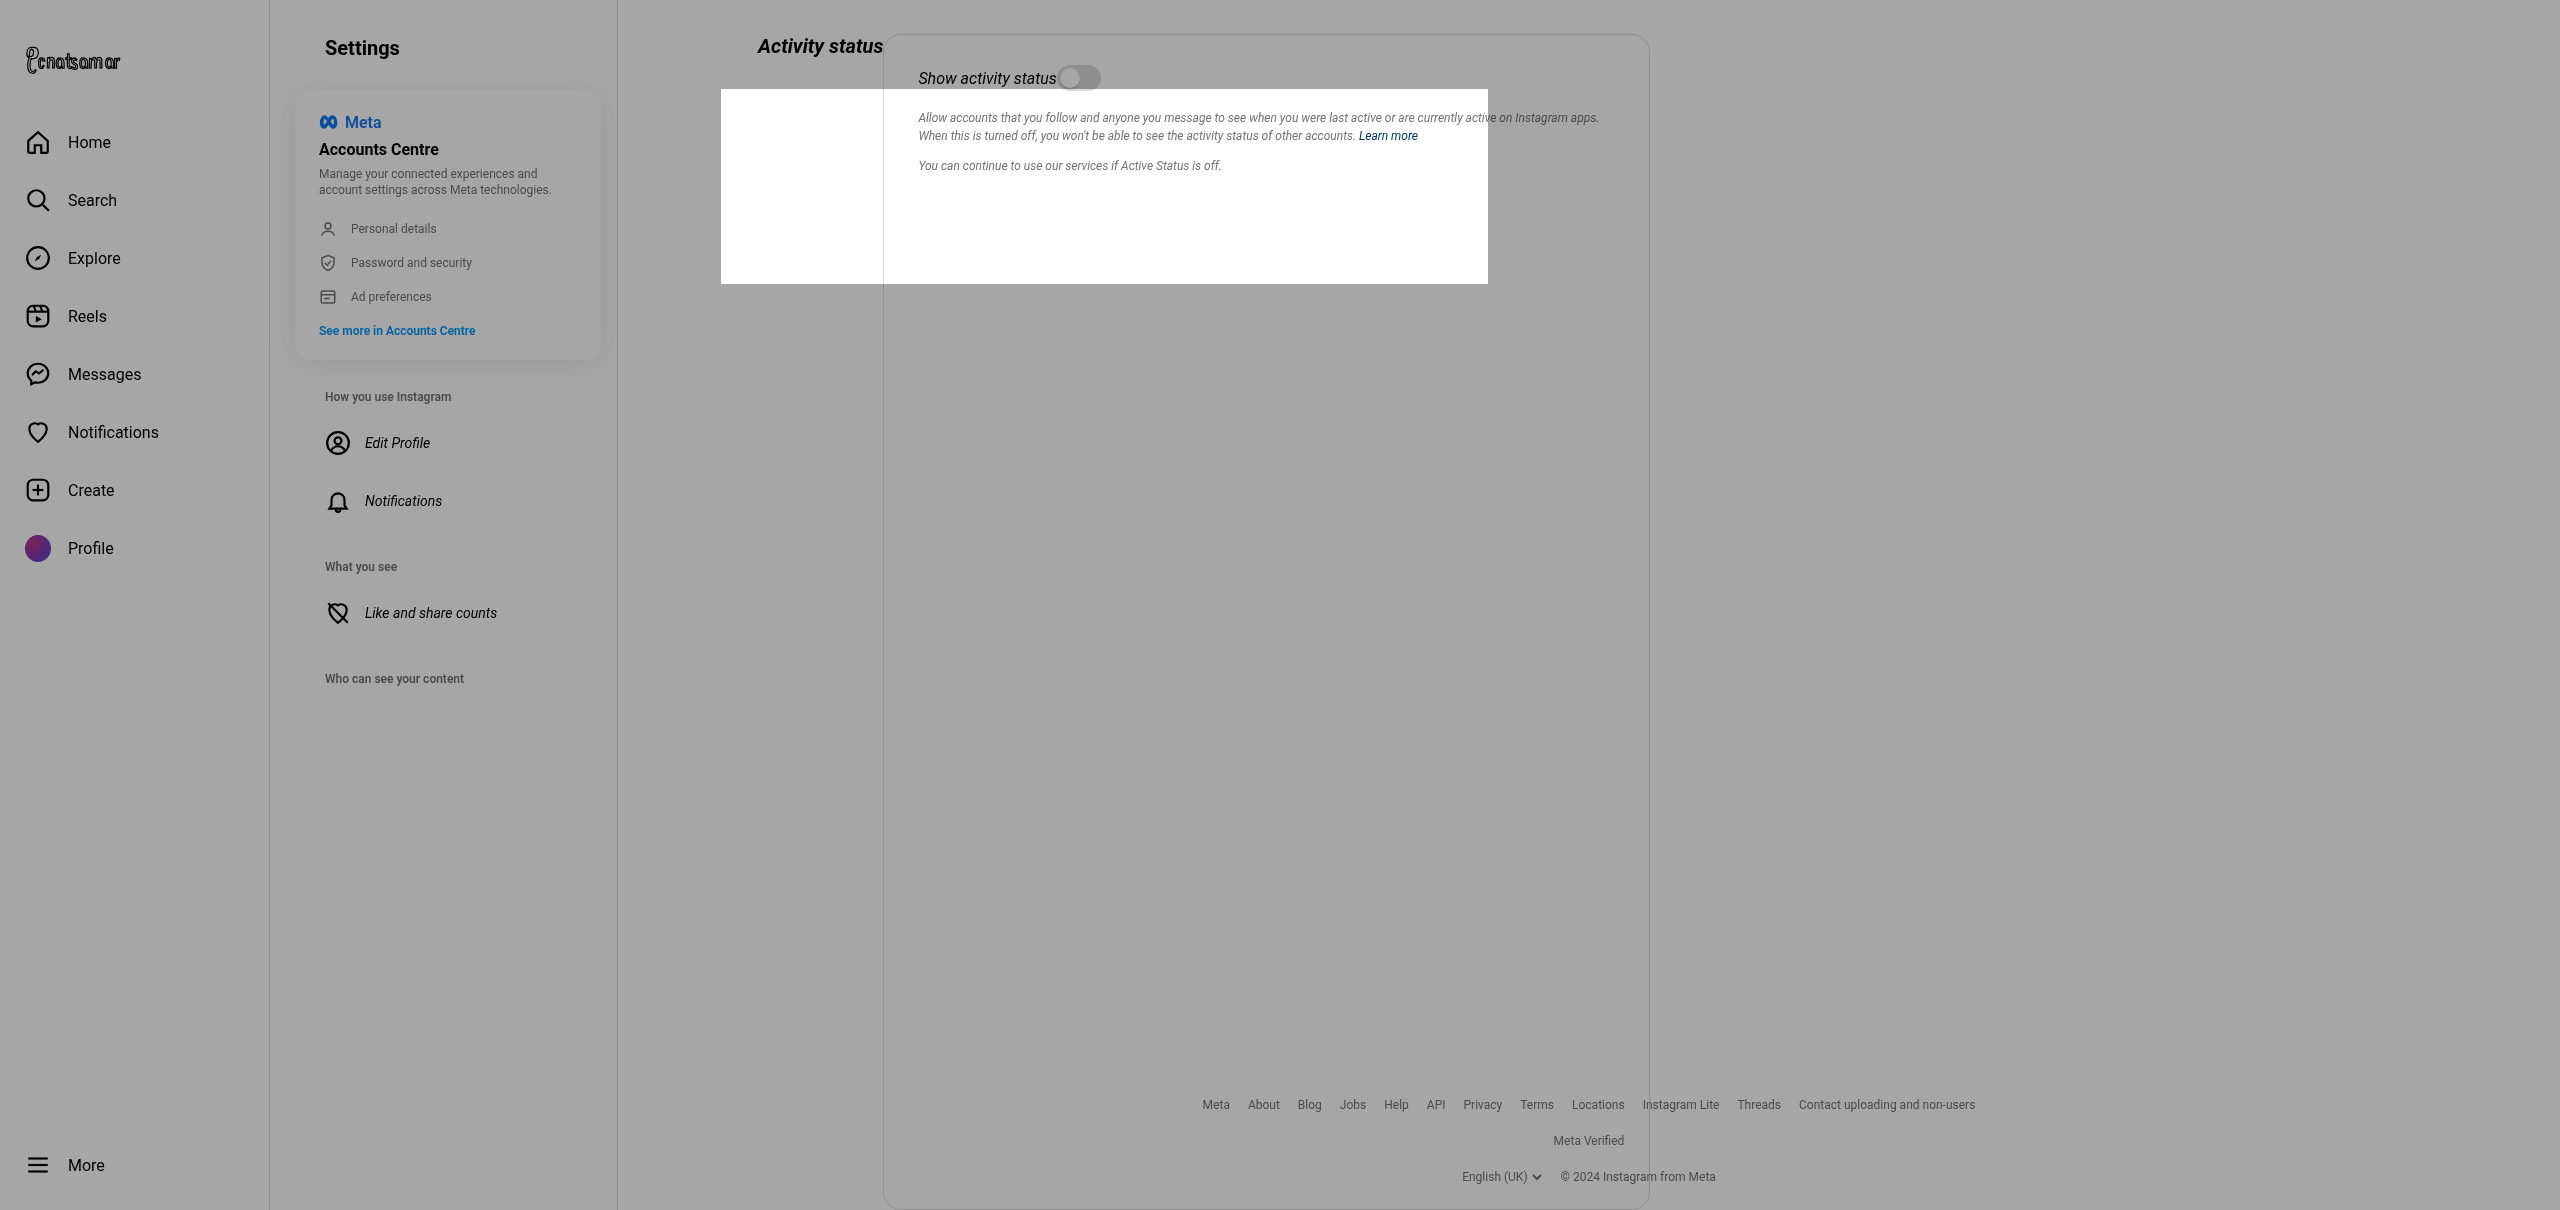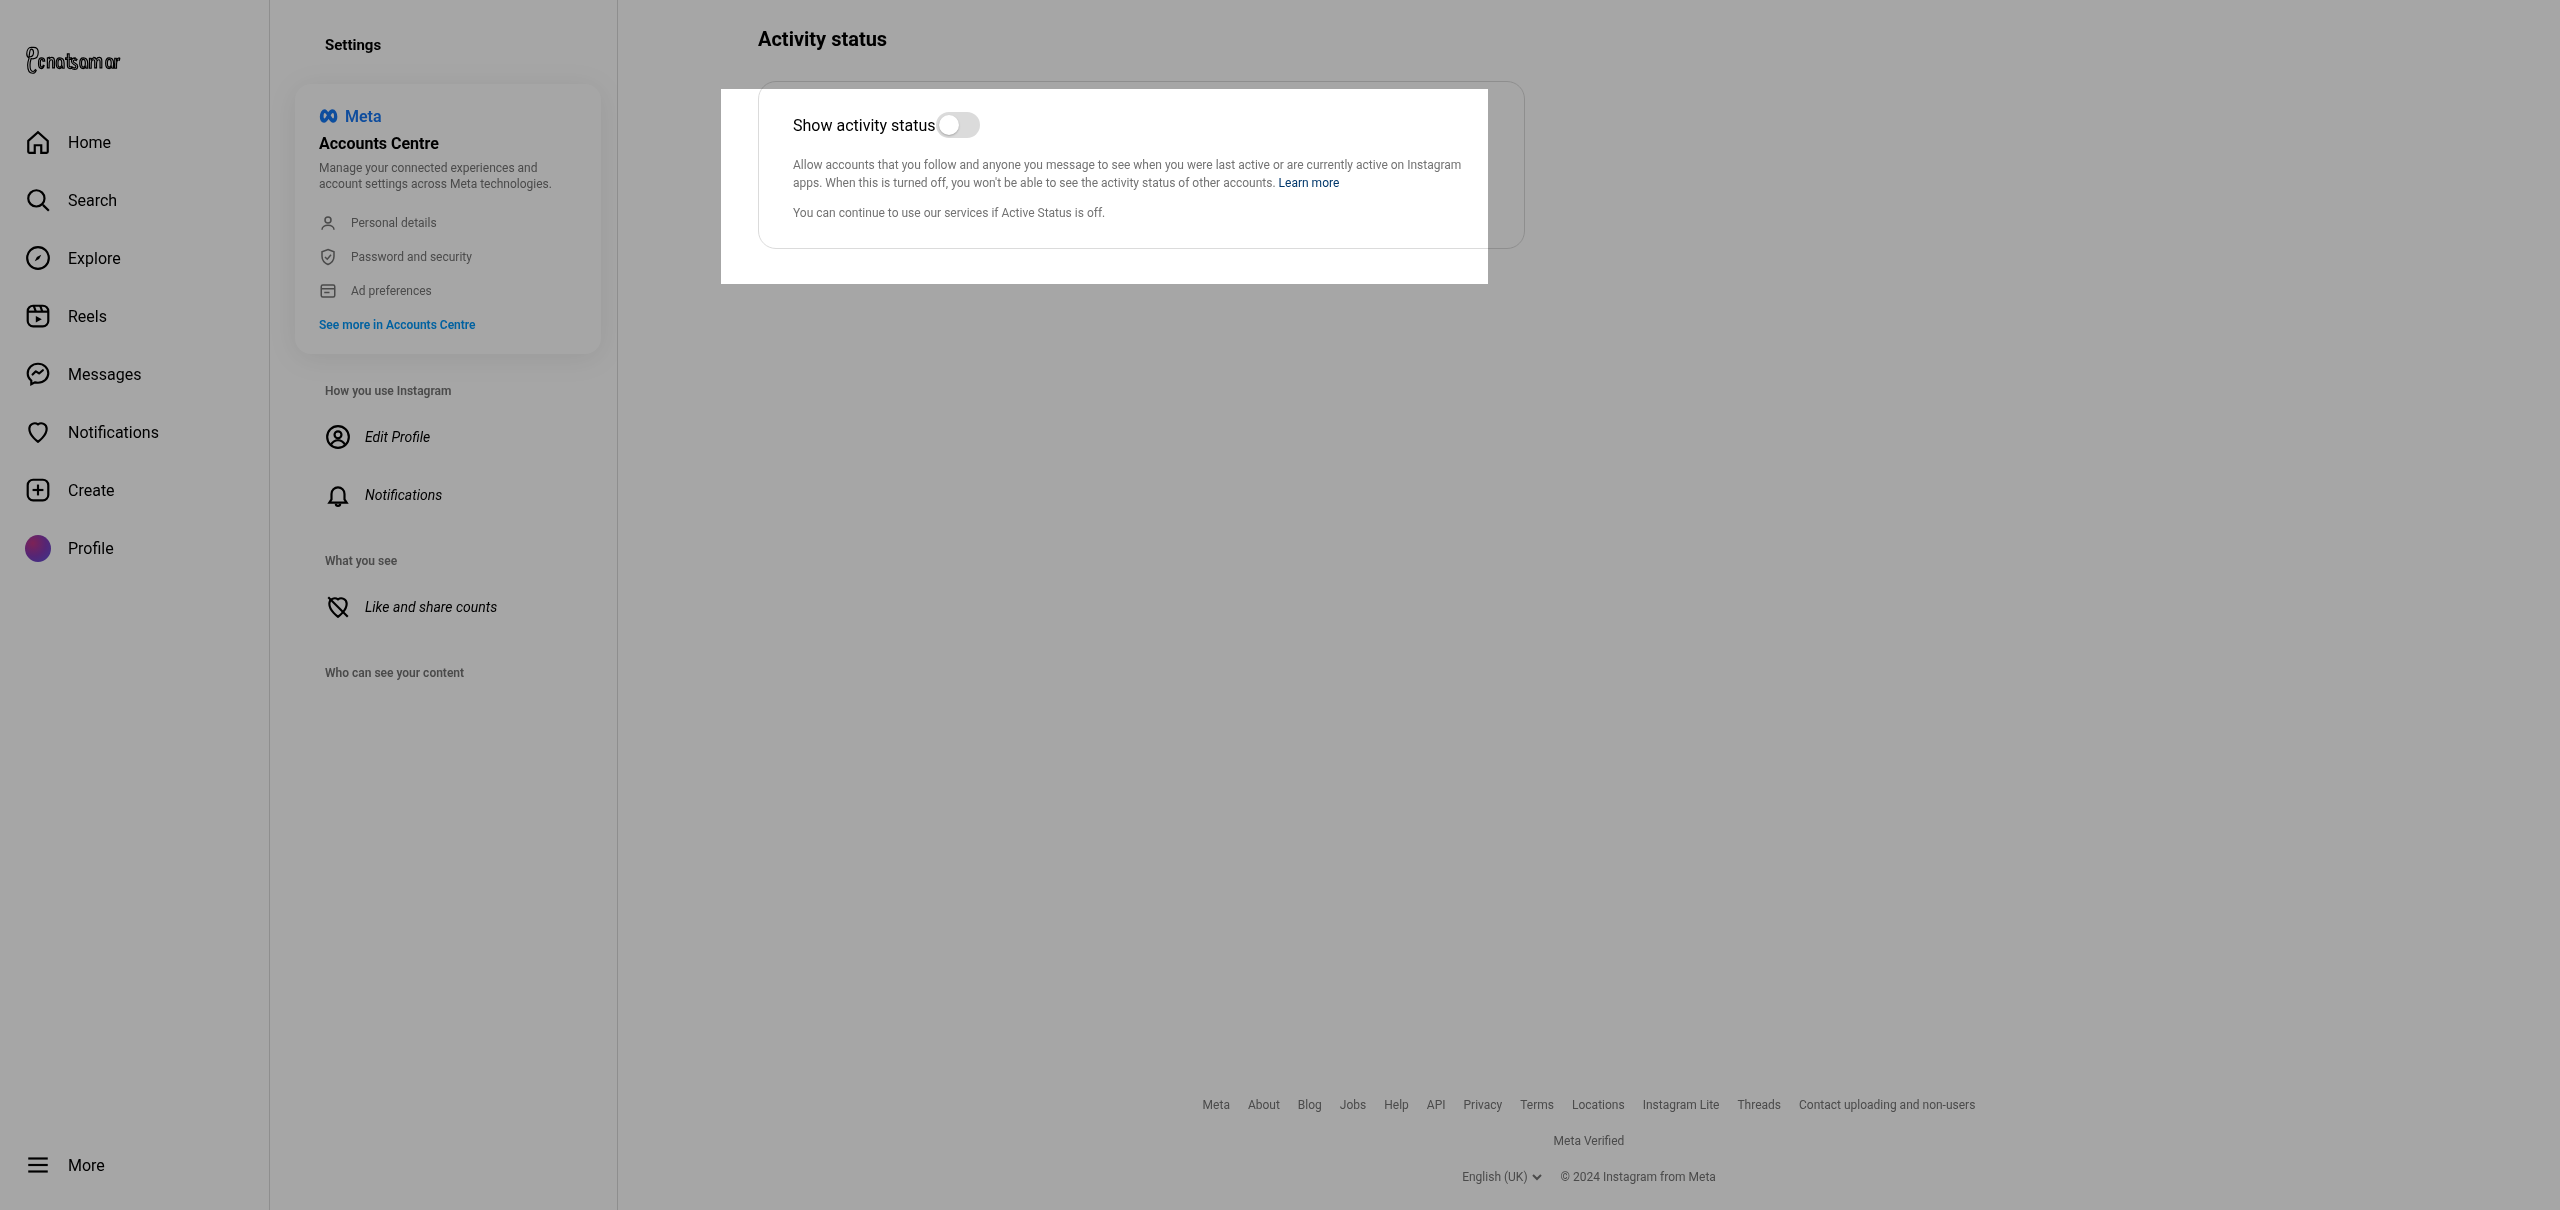--- a/index.html
+++ b/index.html
@@ -8,34 +8,34 @@
     .left-sidebar { width: 270px; border-right: 1px solid #dbdbdb; display: flex; flex-direction: column; padding: 0; }
     .logo-wrap { height: 92px; display: flex; align-items: center; padding-left: 25px; padding-top: 30px; }
     .logo-wrap svg { width: 113px; height: auto; }
     .nav { display: flex; flex-direction: column; padding: 25px 13px 0 13px; gap: 8px; flex: 1; }
     .nav-item { display: flex; align-items: center; gap: 17px; padding: 12px; border-radius: 8px; cursor: pointer; }
     .nav-item .icon { width: 26px; height: 26px; display: flex; align-items: center; justify-content: center; }
     .nav-item .label { font-size: 16px; color: #000; }
     .avatar { width: 27px; height: 27px; border-radius: 50%; background: radial-gradient(circle at 30% 30%, #c13584, #833ab4, #5851db); }
     .more-wrap { padding: 0 13px 20px 13px; }
     .settings-col { width: 348px; border-right: 1px solid #dbdbdb; padding: 36px 20px 0 55px; overflow: auto; }
-    .settings-title { font-size: 15px; font-weight: 700; margin-bottom: 30px; }
+    .settings-title { font-size: 20px; font-weight: 700; margin-bottom: 30px; }
     .accounts-centre { border-radius: 16px; padding: 22px 24px; margin-left: -30px; margin-right: -4px; box-shadow: 0 4px 30px rgba(0,0,0,0.08); }
     .meta-logo { display: flex; align-items: center; gap: 6px; color: #1877f2; font-weight: 600; margin-bottom: 8px; }
     .meta-logo svg { width: 20px; height: 20px; }
     .accounts-centre h3 { font-size: 16px; font-weight: 700; margin-bottom: 7px; }
     .accounts-centre p { font-size: 12px; color: #737373; line-height: 1.35; margin-bottom: 14px; }
     .ac-item { display: flex; align-items: center; gap: 14px; font-size: 12px; color: #737373; padding: 8px 0; }
     .ac-item .mini-icon { width: 18px; height: 18px; color: #737373; }
     .ac-link { display: block; margin-top: 10px; font-size: 12px; font-weight: 600; color: #0095f6; cursor: pointer; }
     .section-header { font-size: 12px; color: #737373; font-weight: 600; margin: 30px 0 10px 0; }
     .settings-item { display: flex; align-items: center; gap: 14px; padding: 16px 8px; margin-left: -8px; cursor: pointer; border-radius: 8px; font-style: italic; }
     .settings-item .item-icon { width: 26px; height: 26px; }
     .settings-item .item-label { font-size: 14px; }
-    .main-area { flex: 1; padding: 27px 0 0 140px; display: flex; flex-direction: column; }
+    .main-area { flex: 1; padding: 34px 0 0 140px; display: flex; flex-direction: row; font-style: italic; }
     .main-title { font-size: 20px; font-weight: 700; margin-bottom: 30px; }
     .activity-card { width: 767px; border: 1px solid #dbdbdb; border-radius: 18px; padding: 30px 34px 28px 34px; background: #fff; box-sizing: border-box; }
     .activity-row { display: flex; align-items: center; margin-bottom: 18px; }
     .activity-label { font-size: 16px; font-weight: 400; }
     .toggle { width: 44px; height: 26px; background: #dbdbdb; border-radius: 14px; position: relative; cursor: pointer; }
     .toggle::after { content: ""; position: absolute; left: 3px; top: 3px; width: 20px; height: 20px; border-radius: 50%; background: #fff; box-shadow: 0 1px 2px rgba(0,0,0,0.25); }
     .activity-desc { font-size: 12px; color: #737373; line-height: 1.5; margin-bottom: 14px; }
     .activity-desc a { color: #00376b; text-decoration: none; text-align: center; }
     .activity-note { font-size: 12px; color: #737373; }
     .highlight-only { position: absolute; inset: 0; pointer-events: none; }

